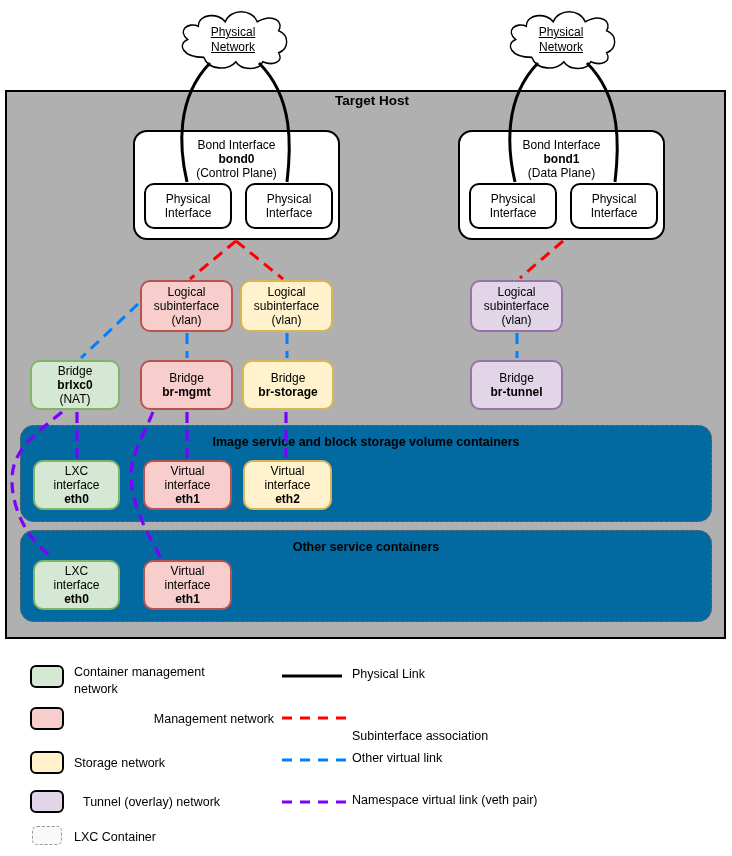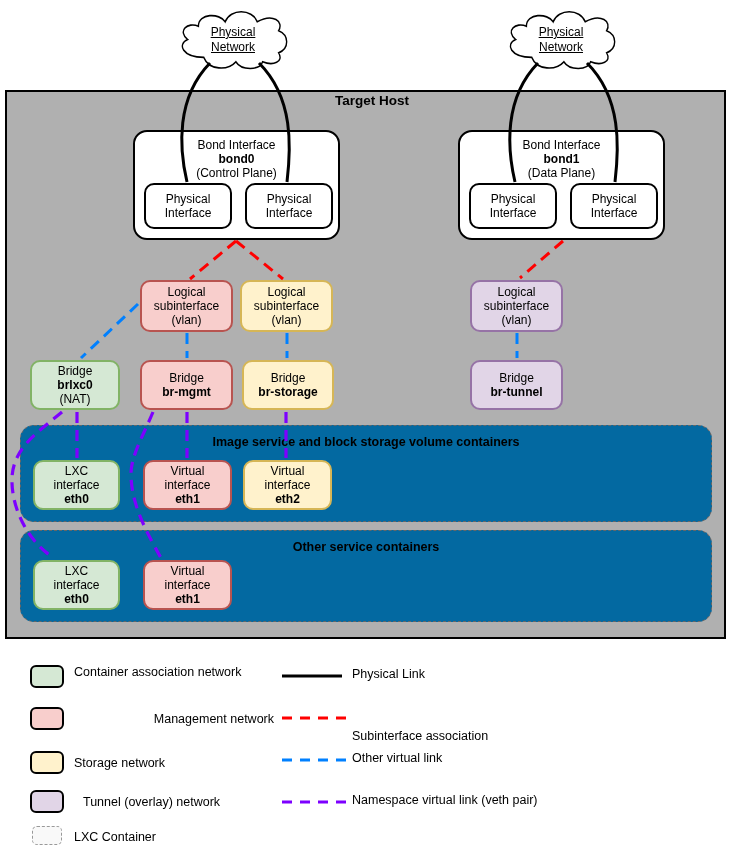--- a/index.html
+++ b/index.html
@@ -161,21 +161,21 @@
 
 <div class="abs cloud-label" style="left:198px;top:25px;">Physical Network</div>
 <div class="abs cloud-label" style="left:526px;top:25px;">Physical Network</div>
 
 <div class="abs swatch c-green" style="left:30px;top:665px;width:34px;height:23px;"></div>
 <div class="abs swatch c-red" style="left:30px;top:707px;width:34px;height:23px;"></div>
 <div class="abs swatch c-yellow" style="left:30px;top:751px;width:34px;height:23px;"></div>
 <div class="abs swatch c-purple" style="left:30px;top:790px;width:34px;height:23px;"></div>
 <div class="abs swatch-lxc" style="left:32px;top:826px;width:30px;height:19px;"></div>
 
-<div class="abs lg-label" style="left:74px;top:664px;width:170px;">Container association network</div>
+<div class="abs lg-label" style="left:74px;top:664px;width:170px;">Container management network</div>
 <div class="abs lg-label" style="left:74px;top:711px;width:200px;text-align:right;">Management network</div>
 <div class="abs lg-label" style="left:74px;top:755px;width:200px;">Storage network</div>
 <div class="abs lg-label" style="left:83px;top:794px;width:200px;">Tunnel (overlay) network</div>
 <div class="abs lg-label" style="left:74px;top:829px;width:200px;">LXC Container</div>
 
 <div class="abs lg-label" style="left:352px;top:666px;width:260px;">Physical Link</div>
 <div class="abs lg-label" style="left:352px;top:728px;width:260px;">Subinterface association</div>
 <div class="abs lg-label" style="left:352px;top:750px;width:260px;">Other virtual link</div>
 <div class="abs lg-label" style="left:352px;top:792px;width:260px;">Namespace virtual link (veth pair)</div>
 

